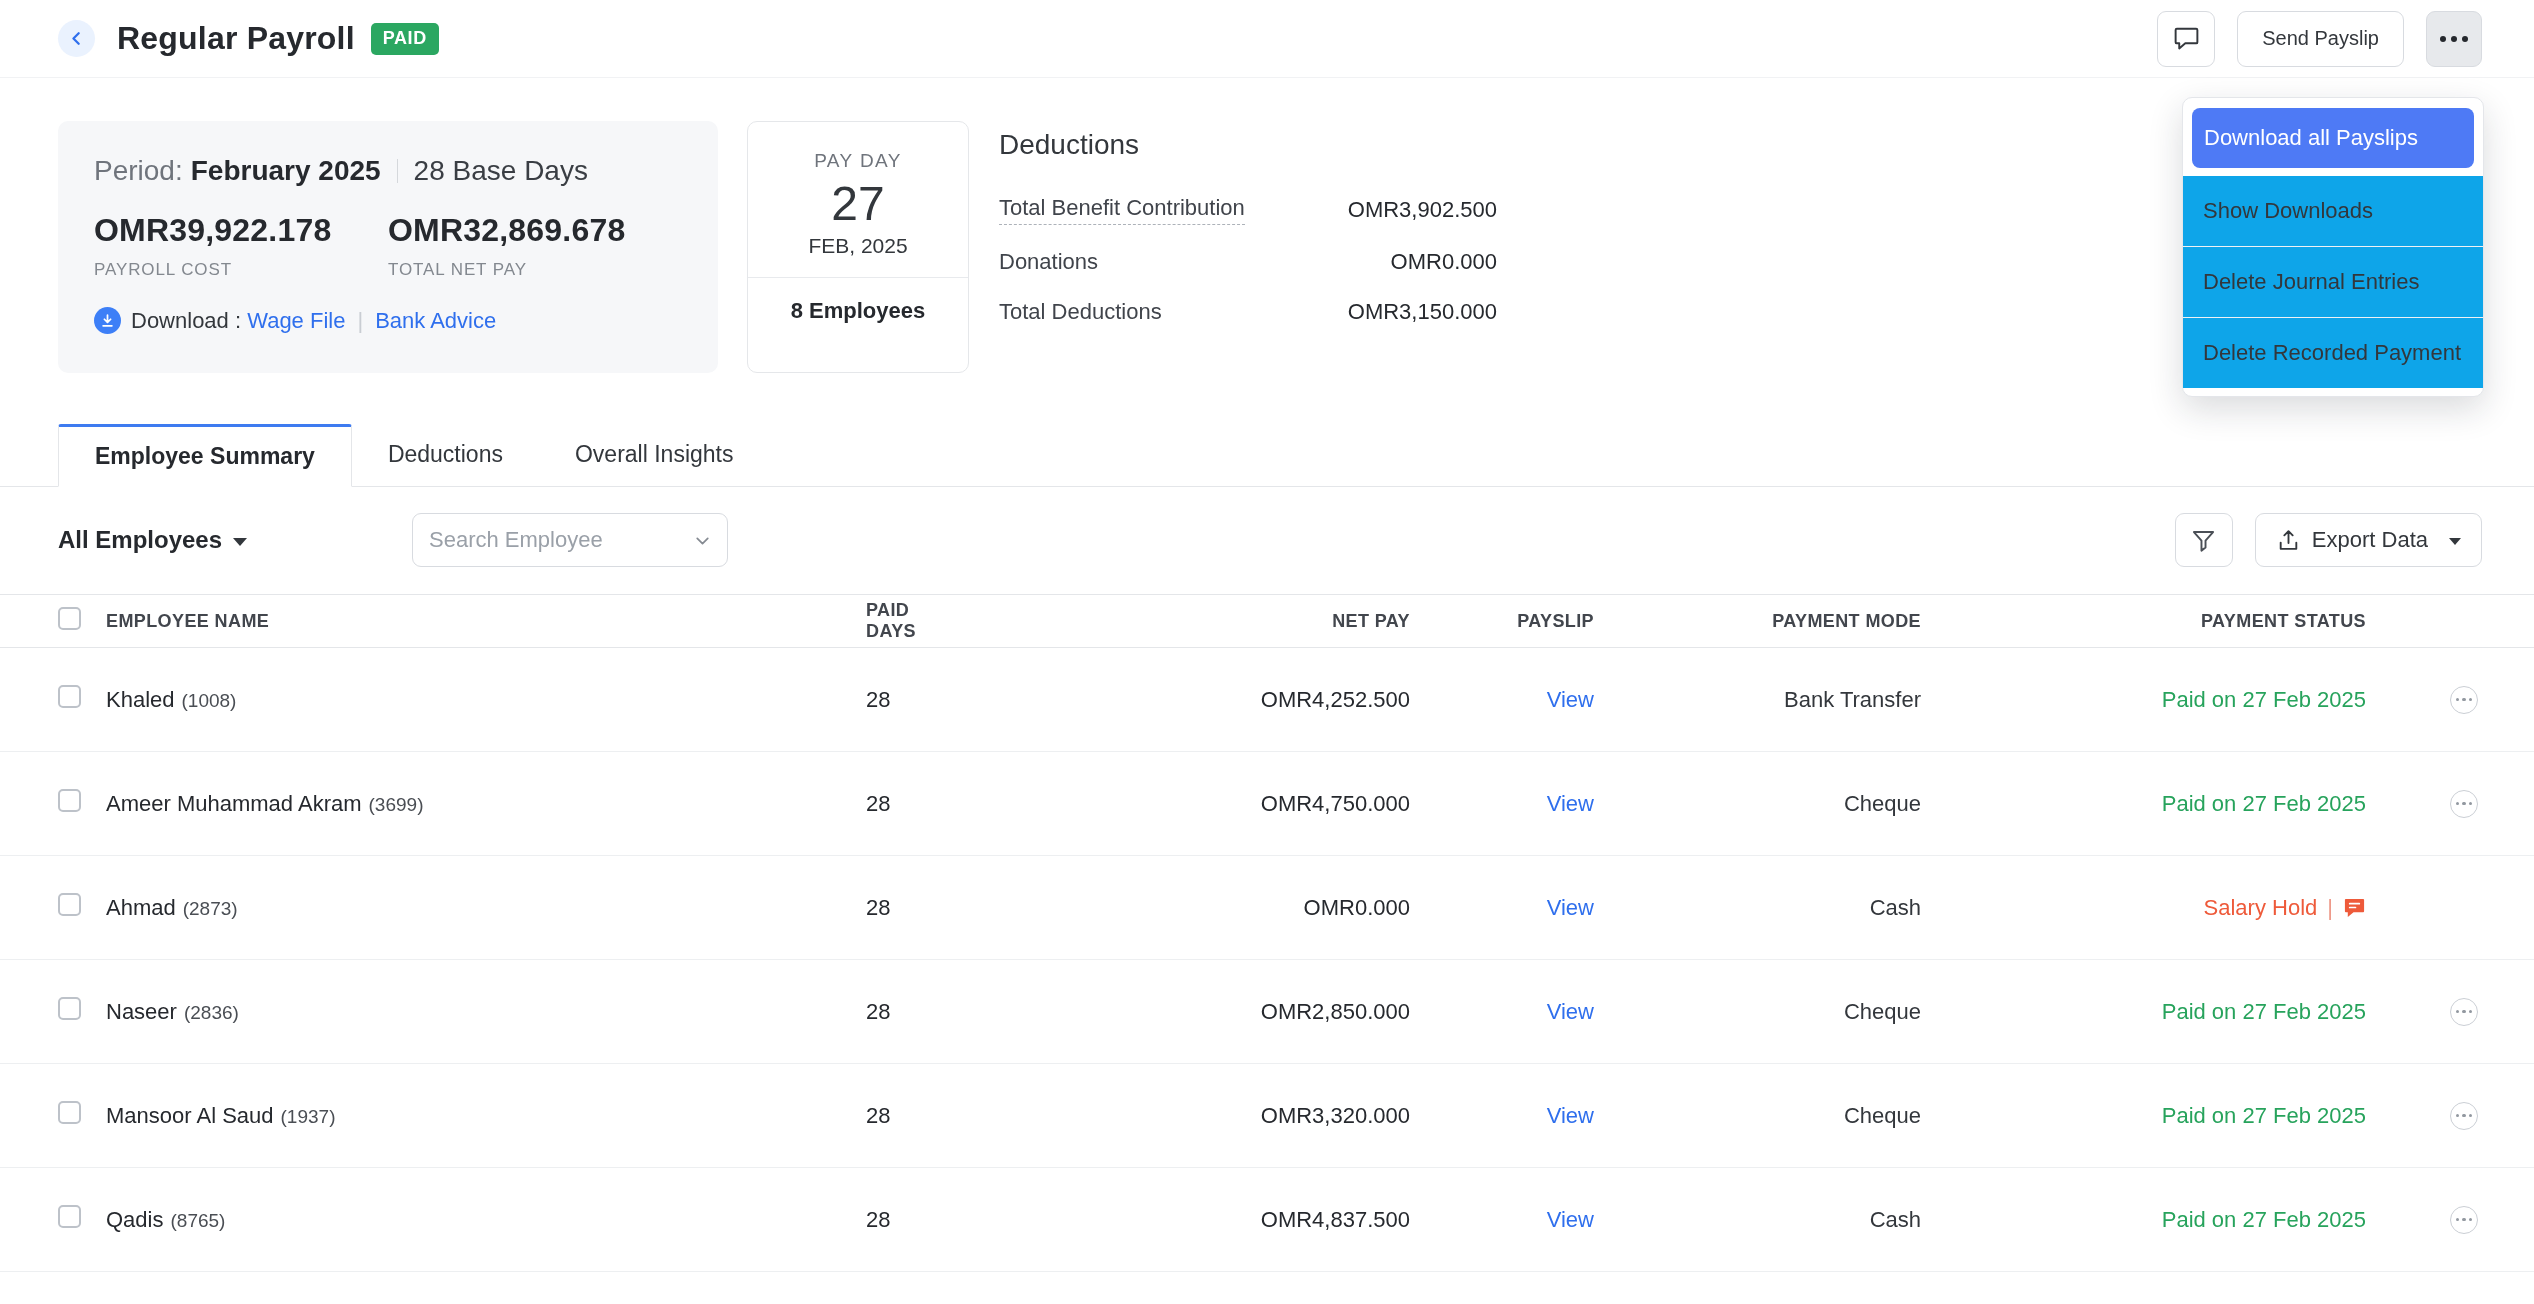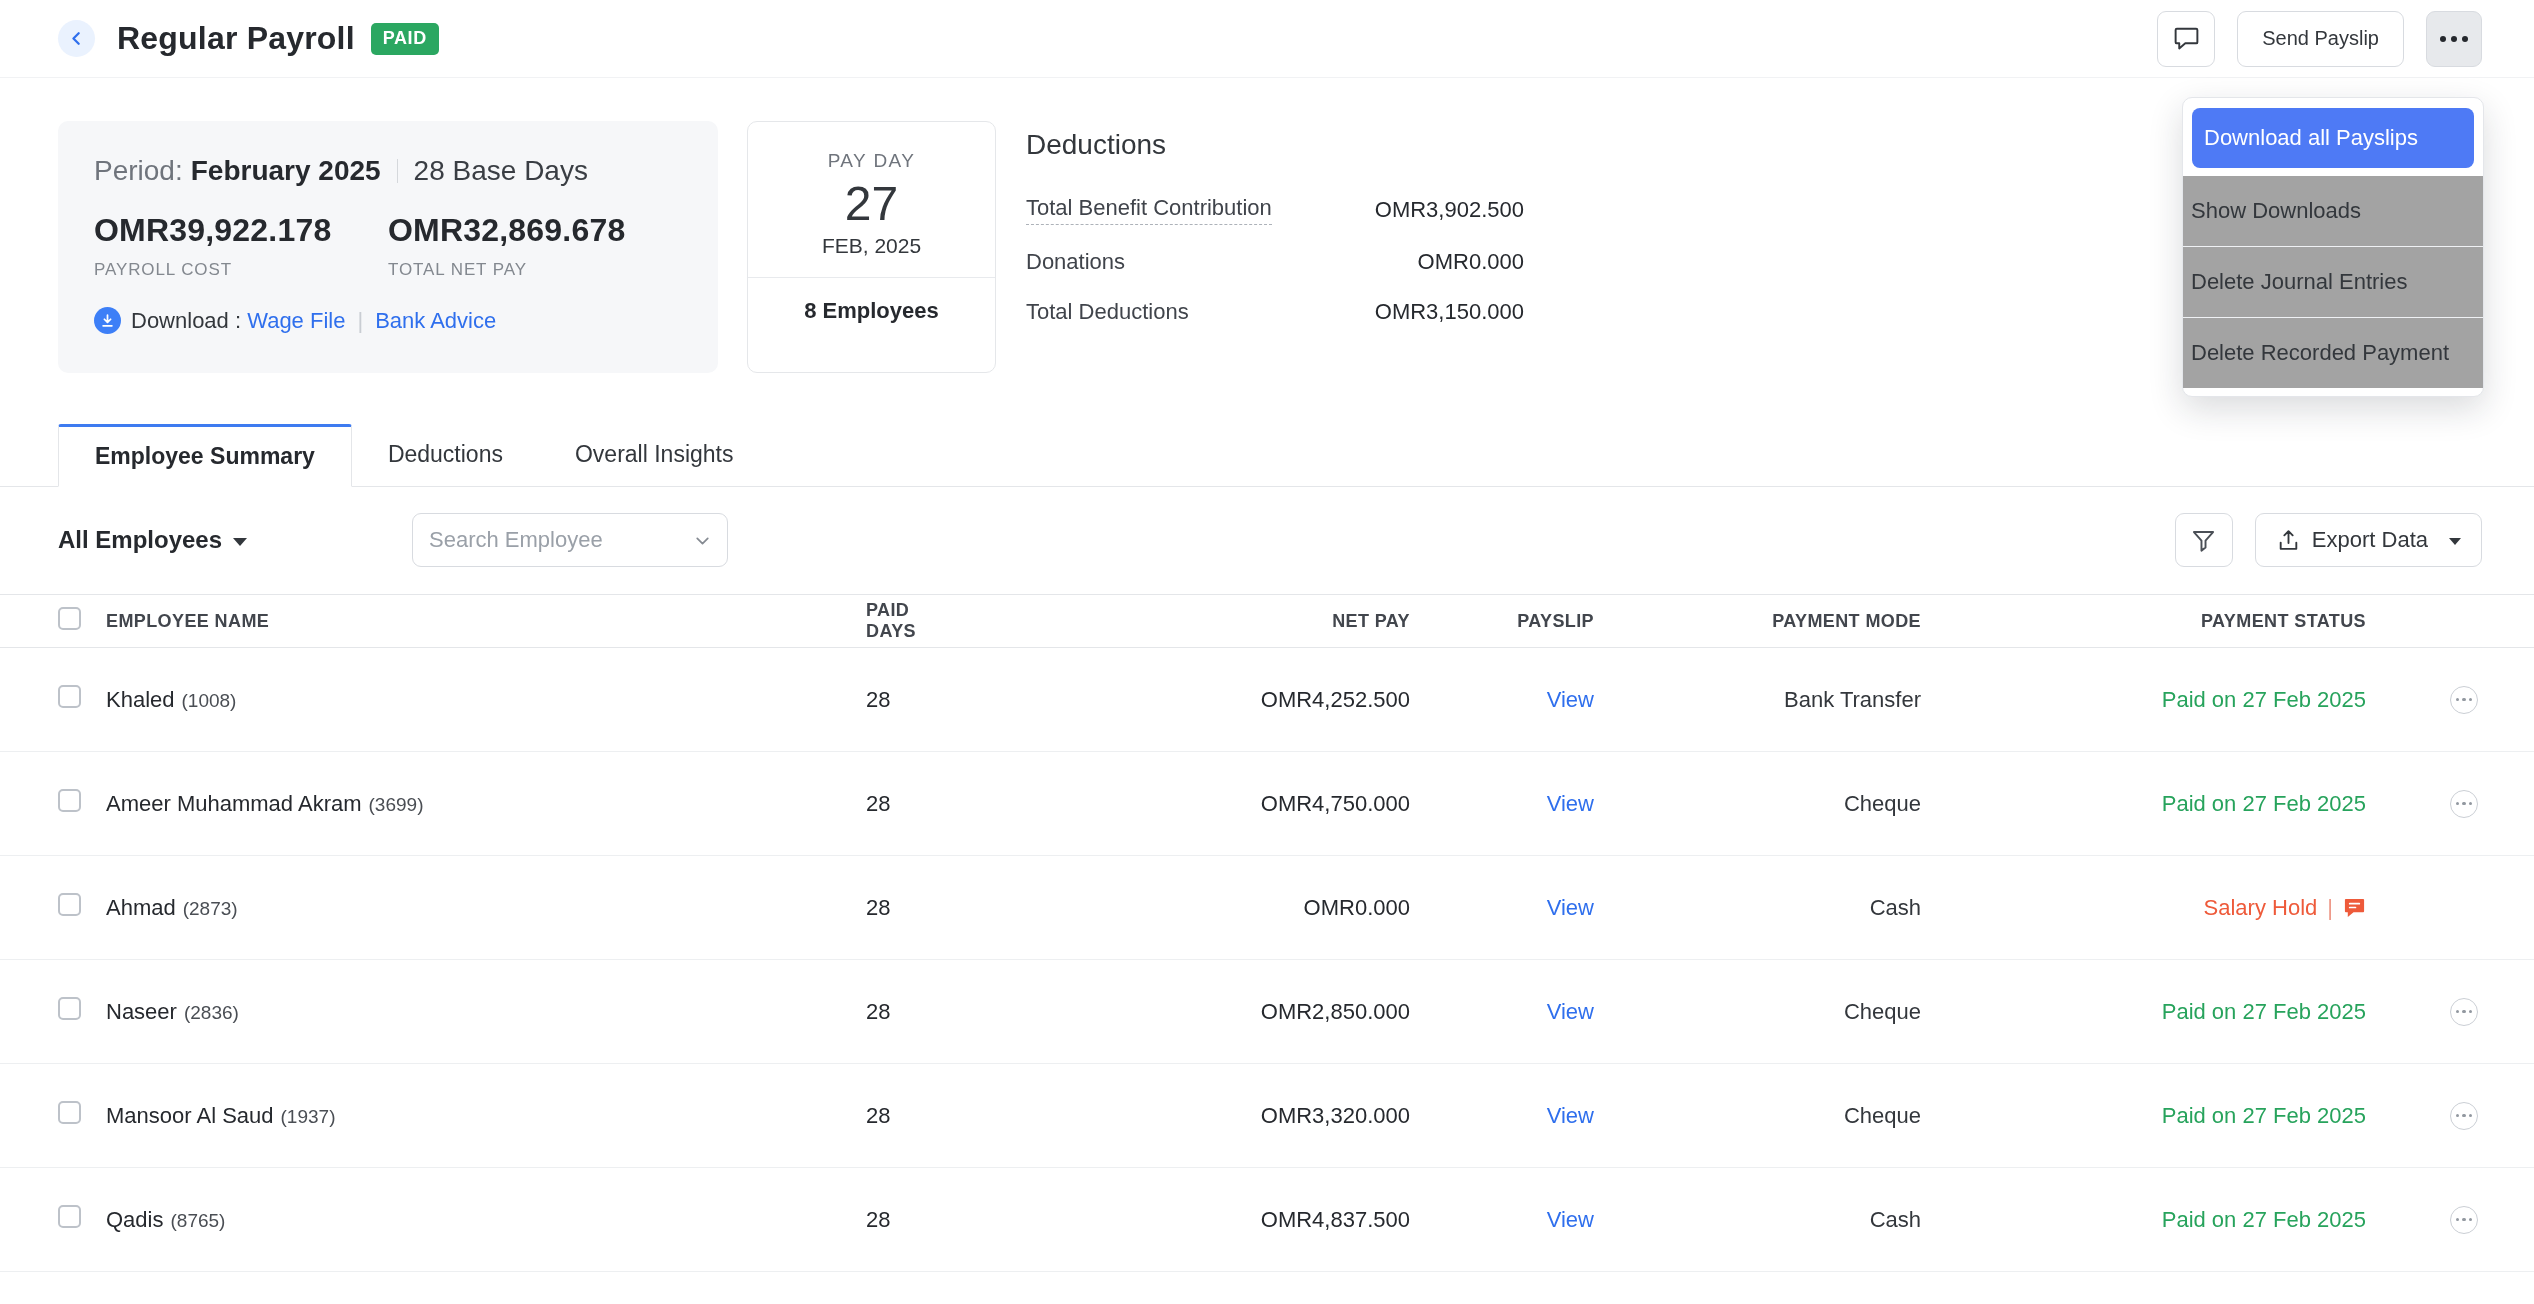--- a/index.html
+++ b/index.html
@@ -35,21 +35,21 @@
   .more-btn { width:56px; padding:0; background:#E7E9EC; gap:5px; }
   .more-dot { width:6px; height:6px; border-radius:50%; background:#26292E; }
 
   
   .menu {
     position:absolute; top:97px; right:50px; width:302px; background:#fff;
     border:1px solid #E4E6EA; border-radius:10px; padding:10px 0 8px;
     box-shadow:0 12px 34px rgba(25,32,45,.16); z-index:50;
   }
   .menu-item {
-    font-size:22px; color:#33373C; padding:22px 8px; cursor:pointer; background:#a3a3a3;
+    font-size:22px; color:#33373C; padding:22px 20px; cursor:pointer; background:#0ea5e9;
   }
   .menu-item:not(.highlight):not(:last-child) { border-bottom:1px solid #EFF1F4; }
   .menu-item.highlight {
     background:#4E7AF5; color:#fff; border-radius:8px; margin:0 9px 8px;
     padding:17px 12px;
   }
 
   
   .summary-row { display:flex; padding:0 58px; margin-top:43px; }
   .summary-card {
@@ -65,21 +65,21 @@
   .amount-label { font-size:17px; color:#83888F; letter-spacing:0.9px; margin-top:11px; }
   .download-line { margin-top:27px; display:flex; align-items:center; font-size:22px; color:#33373C; }
   .dl-icon {
     width:27px; height:27px; border-radius:50%; background:#3D7FF7;
     display:flex; align-items:center; justify-content:center; margin-right:10px;
   }
   .blue-link { color:#2F6FED; text-decoration:none; cursor:pointer; }
   .dl-sep { color:#C9CDD3; margin:0 12px; }
 
   .payday-card {
-    width:249px; height:252px; margin-left:29px; background:#fff;
+    width:222px; height:252px; margin-left:29px; background:#fff;
     border:1px solid #E5E7EA; border-radius:10px; text-align:center; padding-top:28px;
   }
   .payday-label { font-size:19px; letter-spacing:1.4px; color:#6F747C; }
   .payday-day { font-size:48px; font-weight:500; color:#33373C; margin-top:4px; }
   .payday-date { font-size:21px; color:#33373C; margin-top:3px; }
   .payday-divider { border-top:1px solid #E8EAED; margin-top:19px; }
   .payday-emp { font-size:22px; font-weight:600; color:#26292E; padding-top:20px; }
 
   .deductions { margin-left:30px; width:498px; padding-top:8px; }
   .deductions-title { font-size:28px; font-weight:500; color:#33373C; margin-bottom:22px; }

